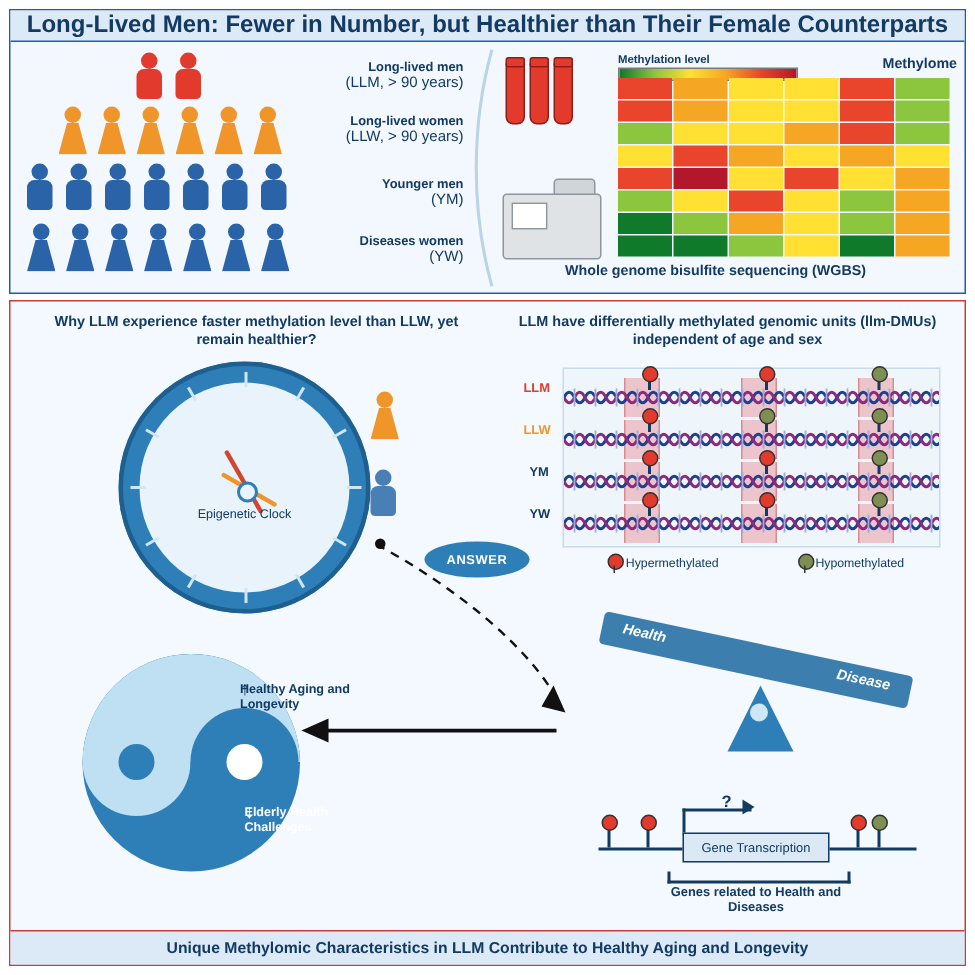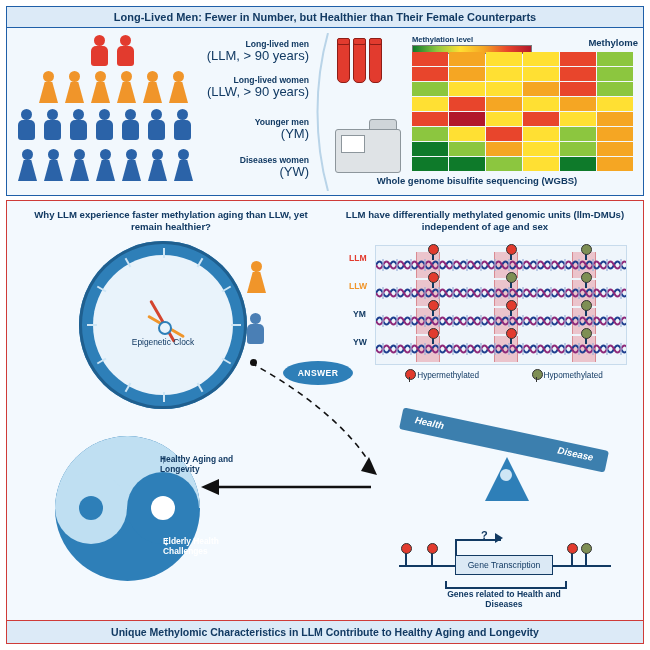--- a/index.html
+++ b/index.html
@@ -10,33 +10,33 @@
     overflow:hidden;
   }
   .page{position:relative;width:650px;height:650px;box-sizing:border-box;padding:6px;}
   .panel{position:absolute;box-sizing:border-box;border:1px solid #1f5fa8;background:#f2f8fd;}
 
   
   #top-panel{left:6px;top:6px;width:638px;height:190px;}
   #top-title{
     position:absolute;left:0;top:0;width:100%;height:20px;
     background:#dceaf7;border-bottom:1px solid #1f5fa8;
-    font-size:11px;font-weight:bold;color:#123a63;
+    font-size:16px;font-weight:bold;color:#123a63;
     display:flex;align-items:center;justify-content:center;text-align:center;
   }
   .people-area{position:absolute;left:6px;top:24px;width:190px;height:160px;}
   .person{position:absolute;}
   .person .head{width:11px;height:11px;border-radius:50%;margin:0 auto;}
   .person .body{width:17px;height:20px;margin:0 auto;border-radius:5px 5px 3px 3px;}
   .person.f .body{width:19px;height:21px;
     clip-path:polygon(30% 0,70% 0,100% 100%,0 100%);border-radius:4px 4px 0 0;}
   .labels{position:absolute;left:192px;top:24px;width:110px;height:160px;
     font-size:8.6px;color:#123a63;text-align:right;font-weight:bold;}
   .lab{position:absolute;right:0;line-height:11px;}
-  .lab .sub{font-weight:normal;font-size:13px;}
+  .lab .sub{font-weight:normal;font-size:10px;}
   .divider-curve{position:absolute;left:305px;top:26px;width:20px;height:158px;}
 
   
   .tubes{position:absolute;left:330px;top:34px;}
   .tube{position:absolute;width:11px;height:40px;background:#e23b2e;border:1px solid #8e1d16;
         border-radius:2px 2px 5px 5px;}
   .tube .cap{position:absolute;left:-1px;top:-4px;width:11px;height:5px;background:#e23b2e;border:1px solid #8e1d16;border-radius:2px;}
   .machine{position:absolute;left:328px;top:112px;width:64px;height:52px;}
   .m-body{position:absolute;left:0;top:10px;width:64px;height:42px;background:#dfe3e6;border:1px solid #8d969c;border-radius:3px;}
   .m-screen{position:absolute;left:6px;top:16px;width:22px;height:16px;background:#fff;border:1px solid #8d969c;}
@@ -347,21 +347,21 @@
           <div class="cell" style="background: rgb(140, 198, 63);"></div>
           <div class="cell" style="background: rgb(255, 224, 51);"></div>
           <div class="cell" style="background: rgb(14, 122, 42);"></div>
           <div class="cell" style="background: rgb(245, 166, 35);"></div>
         </div>
     </div>
   </div>
 
   <div class="panel" id="bottom-panel">
 
-    <div class="q-left">Why LLM experience faster methylation aging than LLW, yet remain healthier?</div>
+    <div class="q-left">Why LLM experience faster methylation level than LLW, yet remain healthier?</div>
     <div class="q-right">LLM have differentially methylated genomic units (llm-DMUs) independent of age and sex</div>
 
     <div class="clock">
       <div class="clock-inner"></div>
       <div id="ticks">
           <div class="tick" style="transform: rotate(0deg); background: rgb(207, 230, 245);"></div>
           <div class="tick" style="transform: rotate(30deg); background: rgb(207, 230, 245);"></div>
           <div class="tick" style="transform: rotate(60deg); background: rgb(207, 230, 245);"></div>
           <div class="tick" style="transform: rotate(90deg); background: rgb(207, 230, 245);"></div>
           <div class="tick" style="transform: rotate(120deg); background: rgb(207, 230, 245);"></div>

